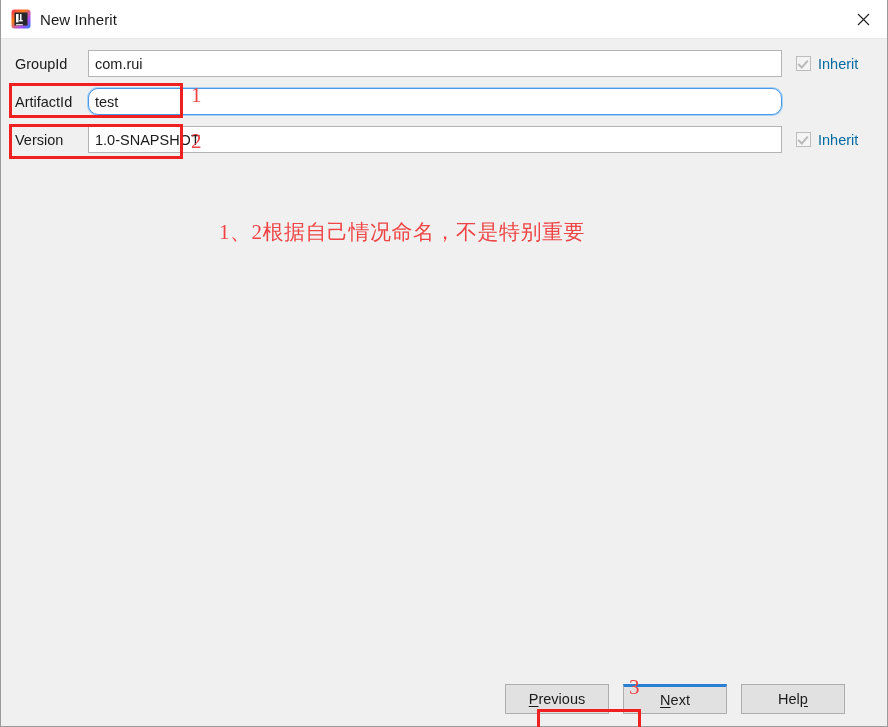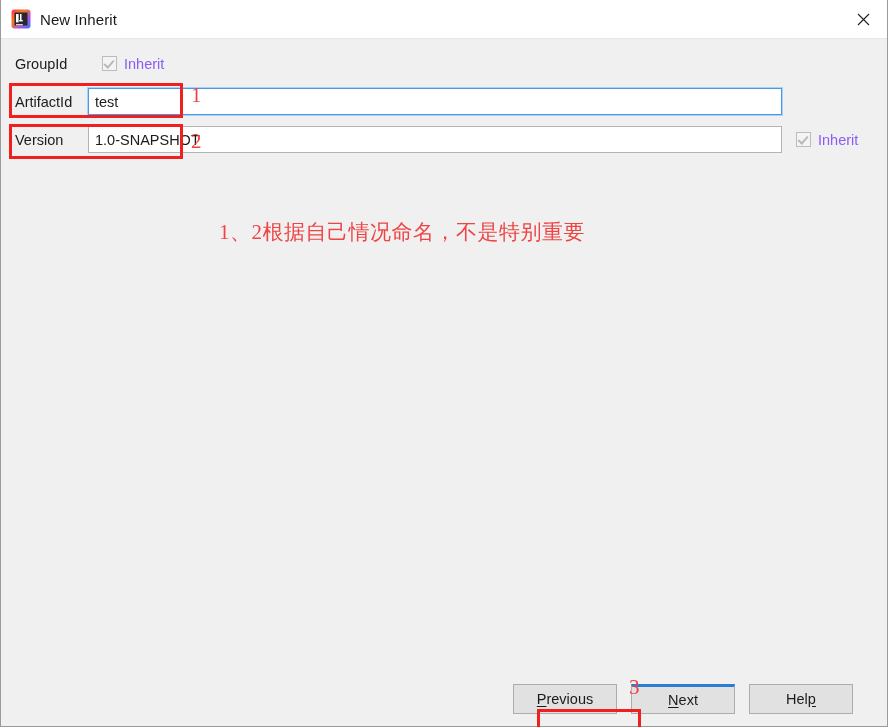--- a/index.html
+++ b/index.html
@@ -99,21 +99,21 @@
     background: #ffffff;
     border: 1px solid #b4b4b4;
     font-size: 14.5px;
     color: #1b1b1b;
     display: flex;
     align-items: center;
     padding-left: 6px;
     font-family: "Liberation Sans", sans-serif;
   }
   .field-input.wide   { width: 694px; }
-  .field-input.full   { width: 694px; }
+  .field-input.full   { width: 694px; border-radius: 10px; }
   .field-input.focused {
     border: 1px solid #4a98e8;
     box-shadow: 0 0 0 1px #a9d2f5;
   }
 
   
   .inherit-wrap {
     display: flex;
     align-items: center;
     margin-left: 14px;
@@ -132,21 +132,21 @@
     position: absolute;
     left: 3px; top: 1px;
     width: 4px; height: 8px;
     border: solid #b9b9b9;
     border-width: 0 2px 2px 0;
     transform: rotate(42deg);
   }
   .inherit-label {
     margin-left: 7px;
     font-size: 14.5px;
-    color: #8b5cf6;
+    color: #0369a1;
   }
 
   
   .anno-box {
     position: absolute;
     border: 3px solid #f02020;
     box-sizing: border-box;
     pointer-events: none;
   }
   #anno-box-1 { left: 8px;  top: 44px;  width: 174px; height: 35px; }
@@ -171,21 +171,21 @@
     font-family: "Liberation Serif", serif;
     font-size: 21px;
     color: #ef4444;
     letter-spacing: .5px;
     white-space: nowrap;
   }
 
   
   .buttonbar {
     position: absolute;
-    left: 8px;
+    left: 0;
     bottom: 8px;
     width: 862px;
     height: 38px;
     display: flex;
     justify-content: flex-end;
     align-items: center;
     padding-right: 18px;
     box-sizing: border-box;
   }
   .btn {
@@ -238,20 +238,21 @@
         <line x1="1" y1="1" x2="12" y2="12" stroke="#202020" stroke-width="1.1"></line>
         <line x1="12" y1="1" x2="1" y2="12" stroke="#202020" stroke-width="1.1"></line>
       </svg>
     </div>
   </div>
 
   <div class="content">
 
     <div class="form-row" id="row-groupid">
       <div class="field-label">GroupId</div>
+      <div class="field-input wide">com.rui</div>
       <div class="inherit-wrap">
         <span class="chk"></span>
         <span class="inherit-label">Inherit</span>
       </div>
     </div>
 
     <div class="form-row" id="row-artifactid">
       <div class="field-label">ArtifactId</div>
       <div class="field-input full focused">test</div>
     </div>

